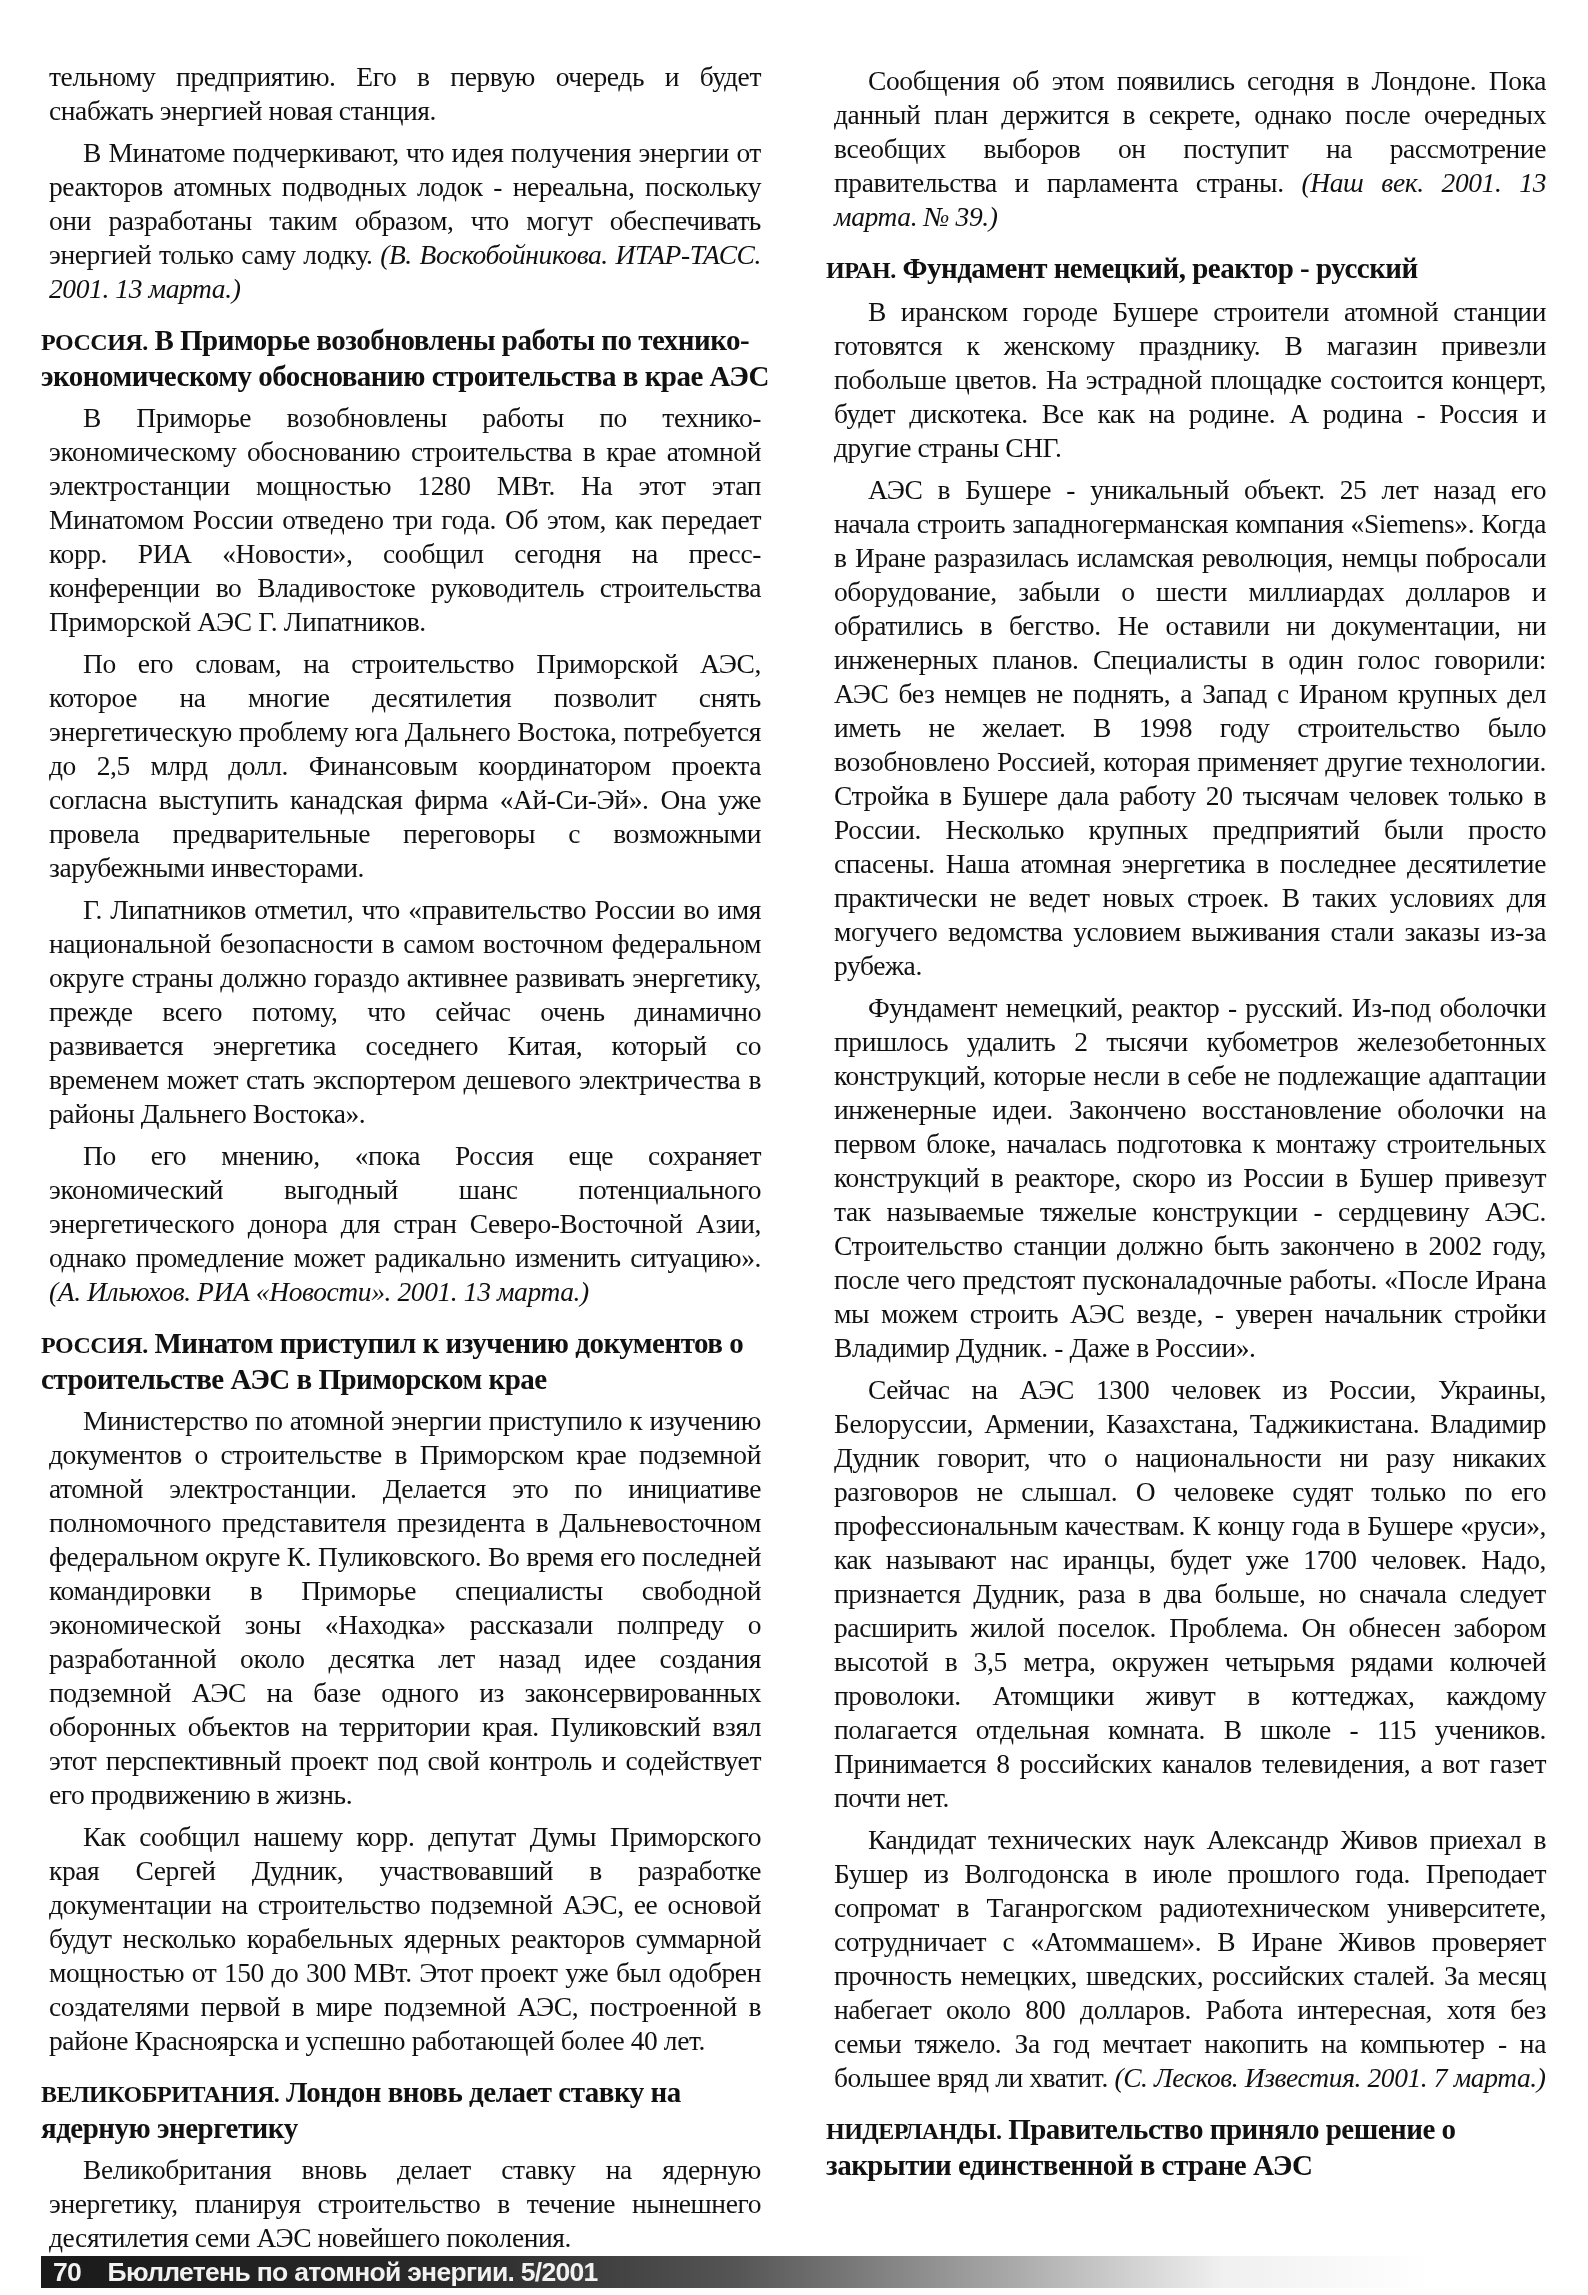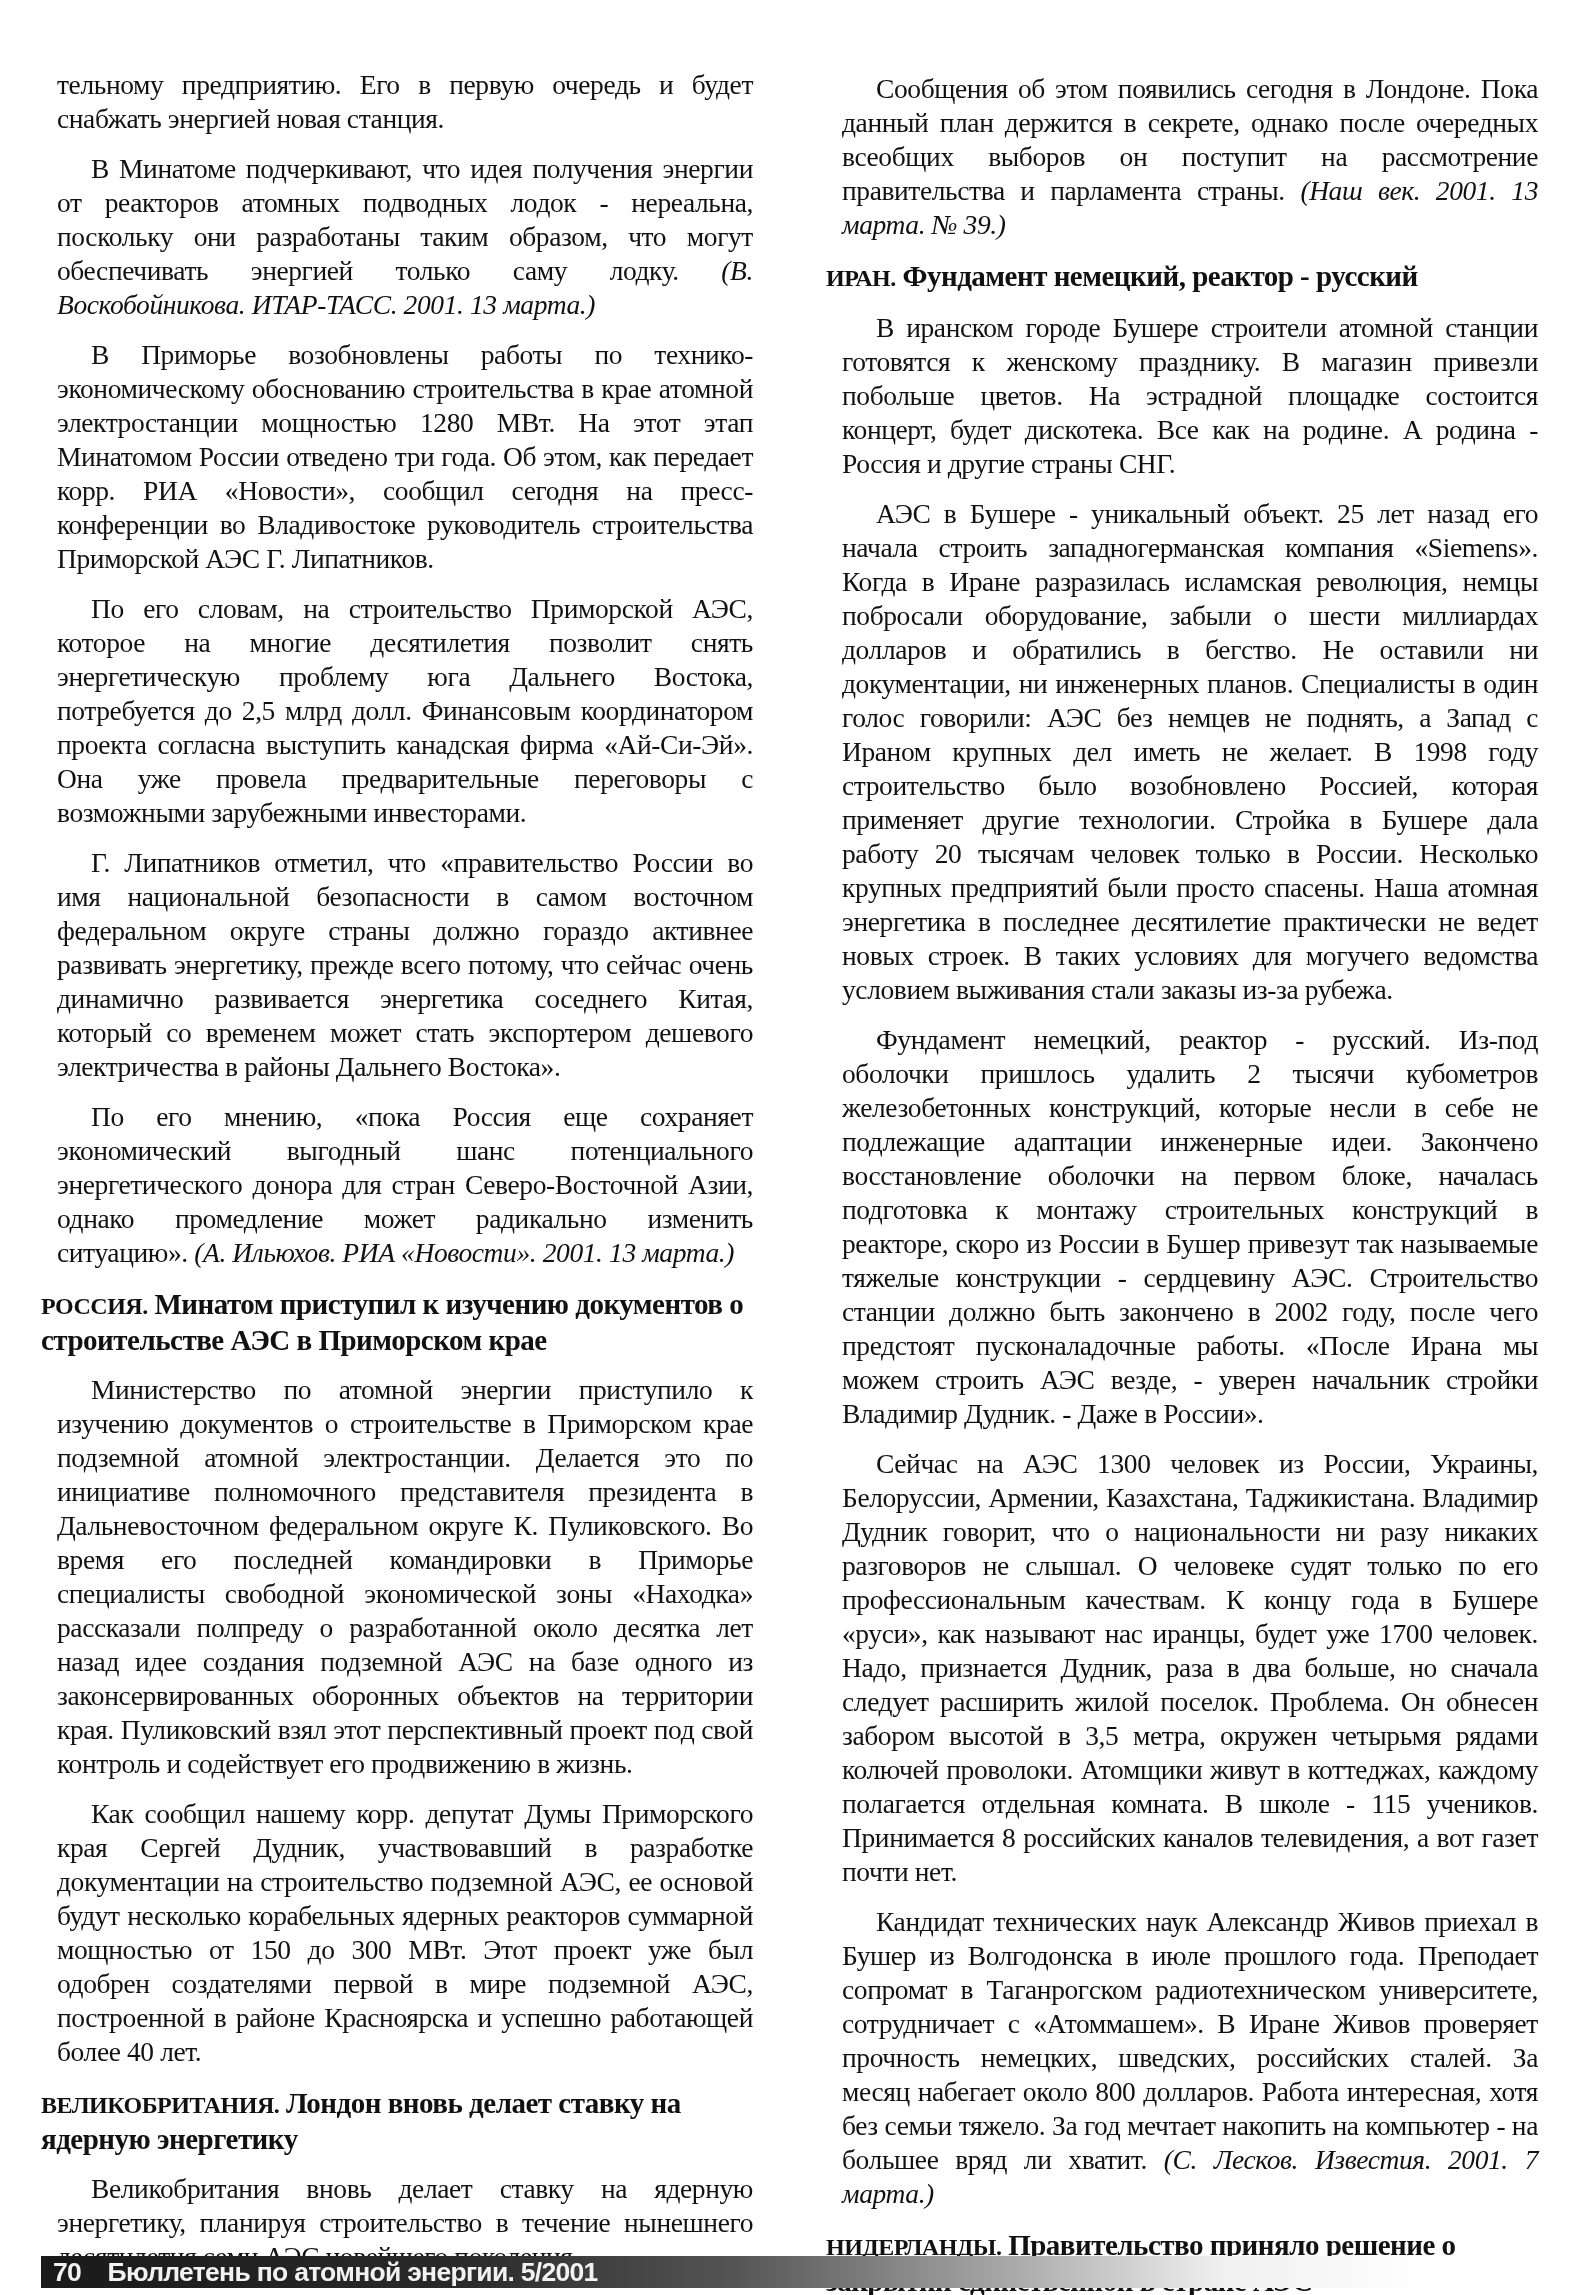--- a/index.html
+++ b/index.html
@@ -9,21 +9,21 @@
     color: #111111;
   }
   .col {
     position: absolute; top: 53px; width: 728px;
     font-size: 27.5px; line-height: 34px;
     text-align: justify; hyphens: manual;
     letter-spacing: -0.4px;
   }
   .col-left  { left: 41px; top: 52px; }
   .col-right { left: 826px; top: 56px; }
-  .col p { margin: 16px; text-indent: 34px; }
+  .col p { margin: 8px; text-indent: 34px; }
   .col p.cont { text-indent: 0; }
   .col .src { font-style: italic; }
   .headline {
     margin: 17px 0 6.6px 0;
     font-weight: bold; font-size: 29px; line-height: 34px;
     text-align: left; letter-spacing: -0.5px;
   }
   .headline .country { font-size: 24px; }
   .footer {
     position: absolute; left: 41px; top: 2256px; width: 1390px; height: 32px;
@@ -38,20 +38,21 @@
   .footer-text .pg { margin-right: 26.5px; }
 </style>
 </head>
 <body>
 
 <div class="col col-left">
   <p class="cont"><span>тельному предприятию. Его в первую очередь и будет снабжать энергией новая станция.</span></p>
   <p><span>В Минатоме подчеркивают, что идея получения энергии от реакторов атомных подводных лодок - нереальна, поскольку они разработаны таким образом, что могут обеспечивать энергией только саму лодку. </span><span class="src">(В. Воскобойникова. ИТАР-ТАСС. 2001. 13 марта.)</span></p>
 
   <div>
+    <div class="headline"><span class="country">РОССИЯ.</span> <span>В Приморье возобновлены работы по технико-экономическому обоснованию строительства в крае АЭС</span></div>
     <p>В Приморье возобновлены работы по технико-экономическому обоснованию строительства в крае атомной электростанции мощностью 1280 МВт. На этот этап Минатомом России отведено три года. Об этом, как передает корр. РИА «Новости», сообщил сегодня на пресс-конференции во Владивостоке руководитель строительства Приморской АЭС Г. Липатников.</p>
     <p>По его словам, на строительство Приморской АЭС, которое на многие десятилетия позволит снять энергетическую проблему юга Дальнего Востока, потребуется до 2,5 млрд долл. Финансовым координатором проекта согласна выступить канадская фирма «Ай-Си-Эй». Она уже провела предварительные переговоры с возможными зарубежными инвесторами.</p>
     <p>Г. Липатников отметил, что «правительство России во имя национальной безопасности в самом восточном федеральном округе страны должно гораздо активнее развивать энергетику, прежде всего потому, что сейчас очень динамично развивается энергетика соседнего Китая, который со временем может стать экспортером дешевого электричества в районы Дальнего Востока».</p>
     <p><span>По его мнению, «пока Россия еще сохраняет экономический выгодный шанс потенциального энергетического донора для стран Северо-Восточной Азии, однако промедление может радикально изменить ситуацию». </span><span class="src">(А. Ильюхов. РИА «Новости». 2001. 13 марта.)</span></p>
   </div>
 
   <div>
     <div class="headline"><span class="country">РОССИЯ.</span> <span>Минатом приступил к изучению документов о строительстве АЭС в Приморском крае</span></div>
     <p>Министерство по атомной энергии приступило к изучению документов о строительстве в Приморском крае подземной атомной электростанции. Делается это по инициативе полномочного представителя президента в Дальневосточном федеральном округе К. Пуликовского. Во время его последней командировки в Приморье специалисты свободной экономической зоны «Находка» рассказали полпреду о разработанной около десятка лет назад идее создания подземной АЭС на базе одного из законсервированных оборонных объектов на территории края. Пуликовский взял этот перспективный проект под свой контроль и содействует его продвижению в жизнь.</p>
     <p>Как сообщил нашему корр. депутат Думы Приморского края Сергей Дудник, участвовавший в разработке документации на строительство подземной АЭС, ее основой будут несколько корабельных ядерных реакторов суммарной мощностью от 150 до 300 МВт. Этот проект уже был одобрен создателями первой в мире подземной АЭС, построенной в районе Красноярска и успешно работающей более 40 лет.</p>

